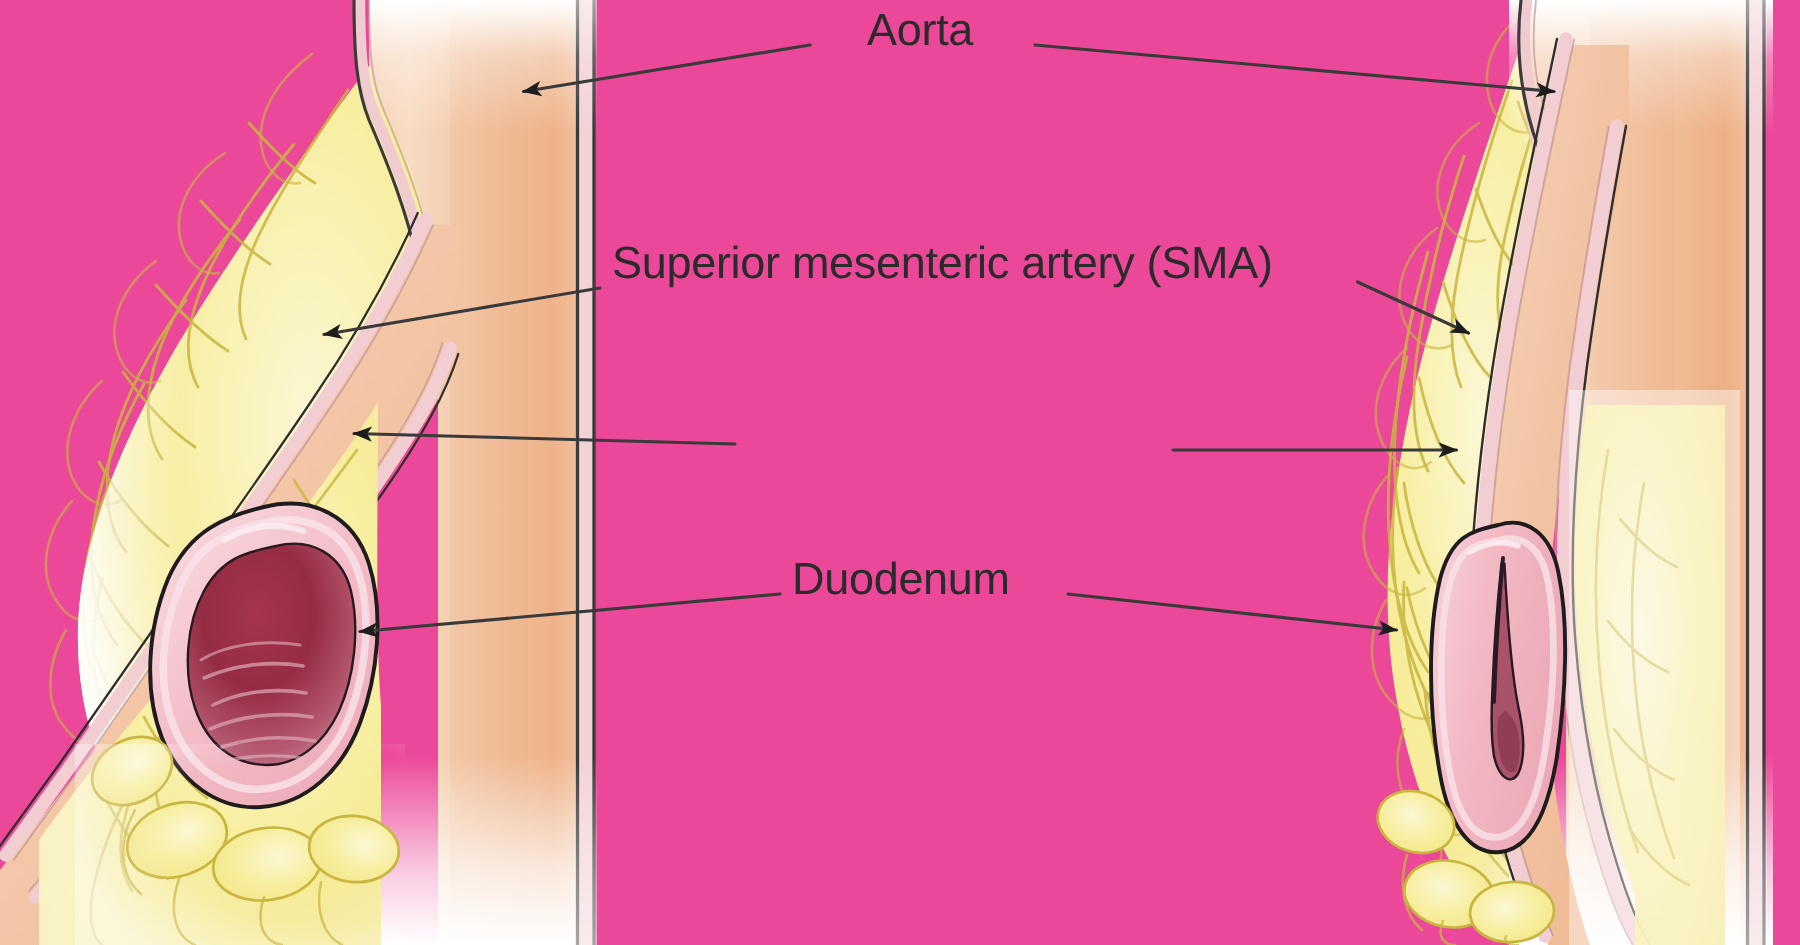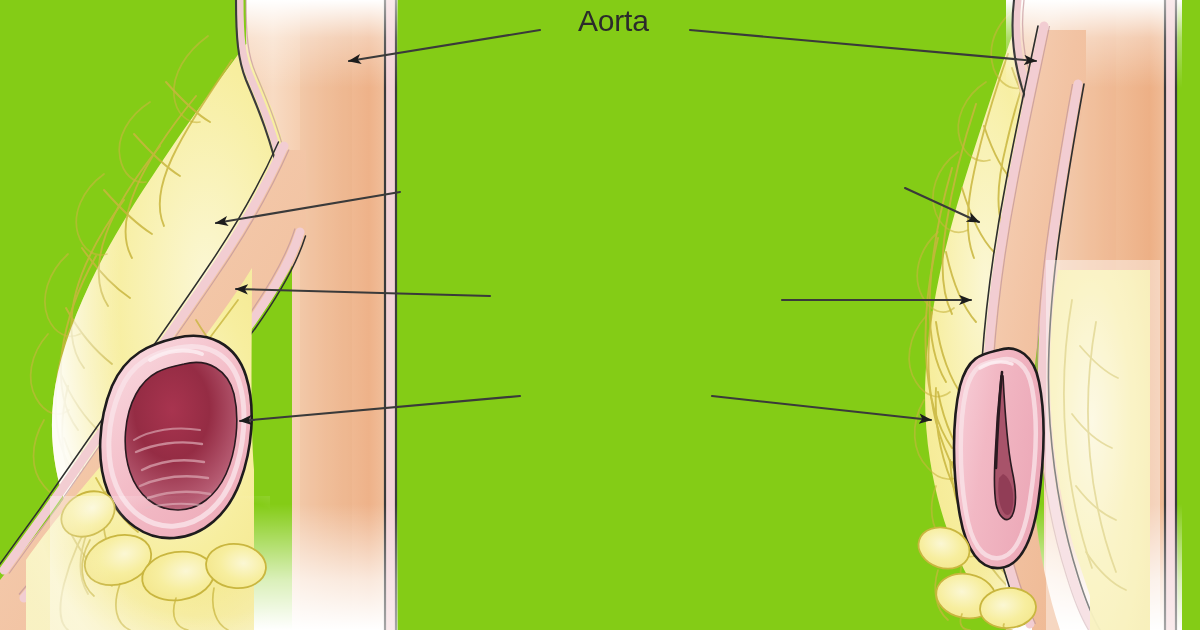--- a/index.html
+++ b/index.html
@@ -2,21 +2,21 @@
 <html><head>
 <meta charset="utf-8">
 <title>SMA Syndrome Anatomical Diagram</title>
 <style>
   html,body{margin:0;padding:0;background:#ffffff;}
   body{
     width:1200px;height:630px;overflow:hidden;
     font-family:"Liberation Sans", sans-serif;
     -webkit-font-smoothing:antialiased;
   }
-  #stage{position:relative;width:1200px;height:630px;background:#84cc16;}
+  #stage{position:relative;width:1200px;height:630px;background:#ec4899;}
   #figure{position:absolute;left:0;top:0;width:1200px;height:630px;}
   .lbl{
     position:absolute;
     color:#2b2b2b;
     font-size:30px;
     line-height:1;
     white-space:nowrap;
     font-family:"Liberation Sans", sans-serif;
     letter-spacing:-0.2px;
   }
@@ -411,16 +411,18 @@
       <line x1="490" y1="296" x2="236" y2="289" marker-end="url(#arrowHead)"></line>
       <line x1="782" y1="300" x2="971" y2="300" marker-end="url(#arrowHead)"></line>
 
       <line x1="520" y1="396" x2="240" y2="421" marker-end="url(#arrowHead)"></line>
       <line x1="712" y1="396" x2="931" y2="420" marker-end="url(#arrowHead)"></line>
     </g>
   </svg>
 
   <div class="lbl" id="lbl-aorta">Aorta</div>
 
-
-
+  <div class="lbl" id="lbl-sma">Superior mesenteric artery (SMA)</div>
+
+
+  <div class="lbl" id="lbl-duo">Duodenum</div>
 
 </div>
 
 </body></html>

